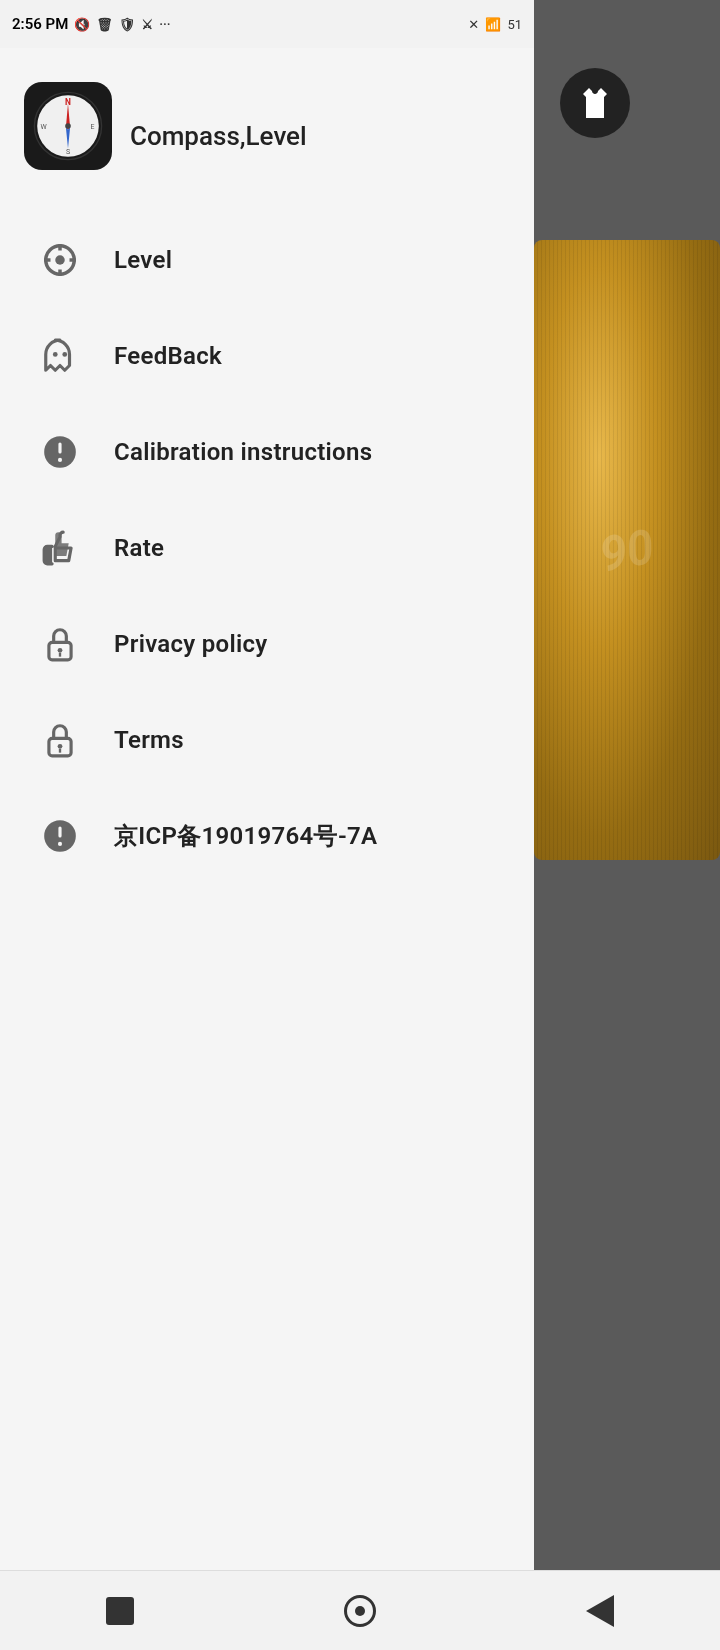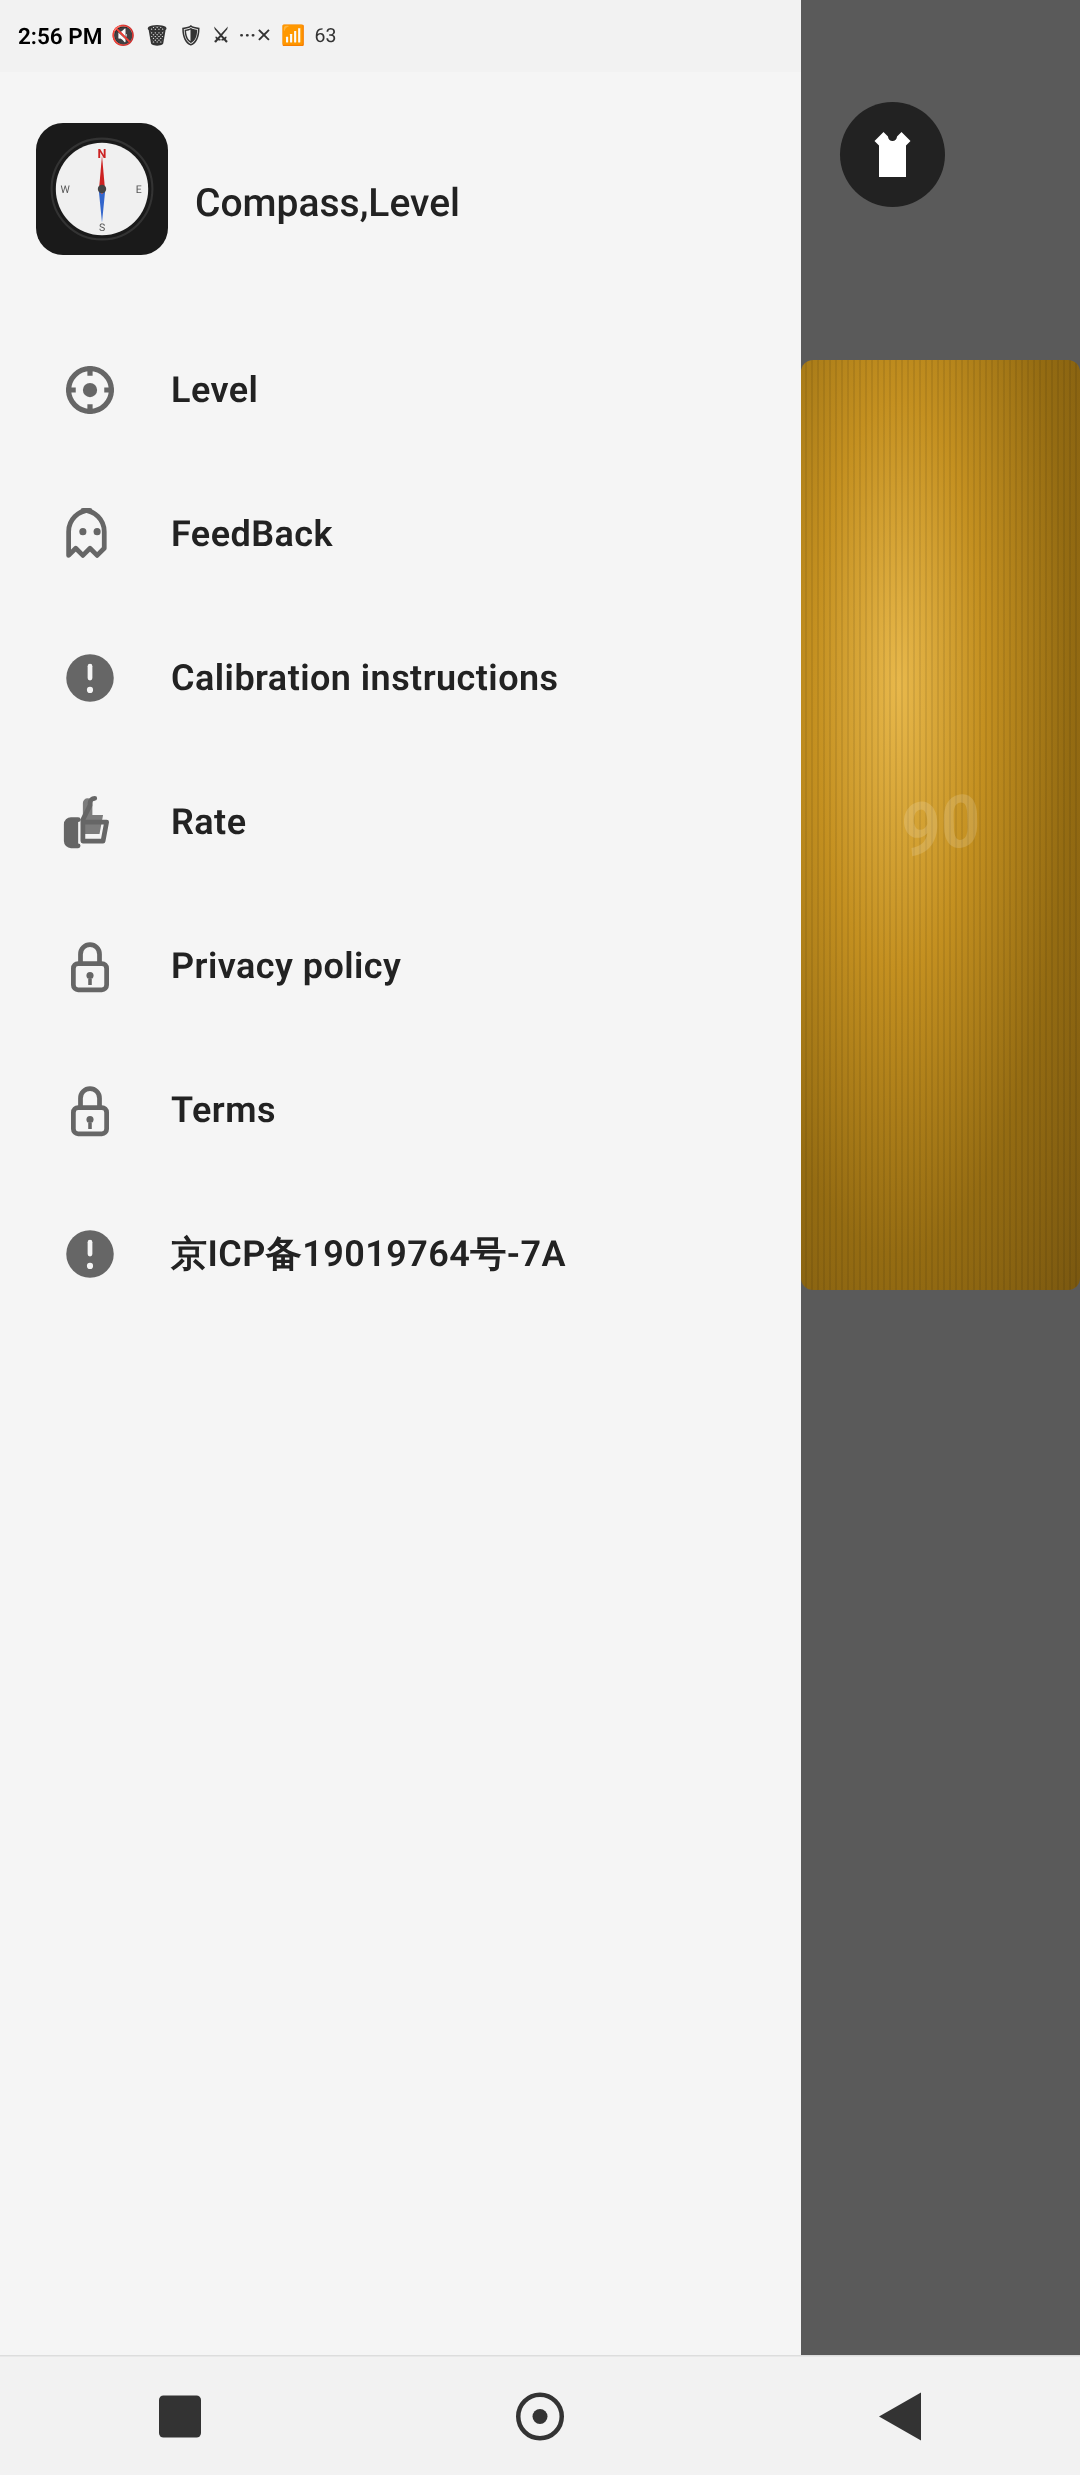--- a/index.html
+++ b/index.html
@@ -13,20 +13,21 @@
       position: relative;
     }
 
     
     .status-bar {
       width: 534px;
       height: 48px;
       background: #f2f2f2;
       display: flex;
       align-items: center;
+      justify-content: space-between;
       padding: 0 12px;
       position: absolute;
       top: 0;
       left: 0;
       z-index: 10;
     }
     .status-bar-left {
       display: flex;
       align-items: center;
       gap: 6px;
@@ -227,21 +228,21 @@
     <span class="status-icon">🔇</span>
     <span class="status-icon">🗑</span>
     <span class="status-icon">🛡</span>
     <span class="status-icon">⚔</span>
     <span class="status-icon">···</span>
   </div>
   <div class="status-bar-right">
     <span class="status-icon">✕</span>
     <span class="status-icon">📶</span>
     <span class="status-icon">
-      <span>63</span>
+      <span>51</span>
     </span>
   </div>
 </div>
 
 <div class="right-panel">
 
   <div style="width:186px; height:620px; margin-top:180px; background: radial-gradient(ellipse at 35% 35%, #e8b84b, #c49020, #956c12, #7a5810); border-radius: 8px; position:relative; overflow:hidden; display:flex; align-items:center; justify-content:center;">
     <div style="position:absolute; top:0; left:0; right:0; bottom:0; background: repeating-linear-gradient(90deg, transparent, transparent 3px, rgba(0,0,0,0.08) 3px, rgba(0,0,0,0.08) 4px);"></div>
     <span style="font-size:48px; color:rgba(255,255,255,0.15); font-style:italic; font-weight:bold; transform:rotate(-10deg);">90</span>
   </div>

